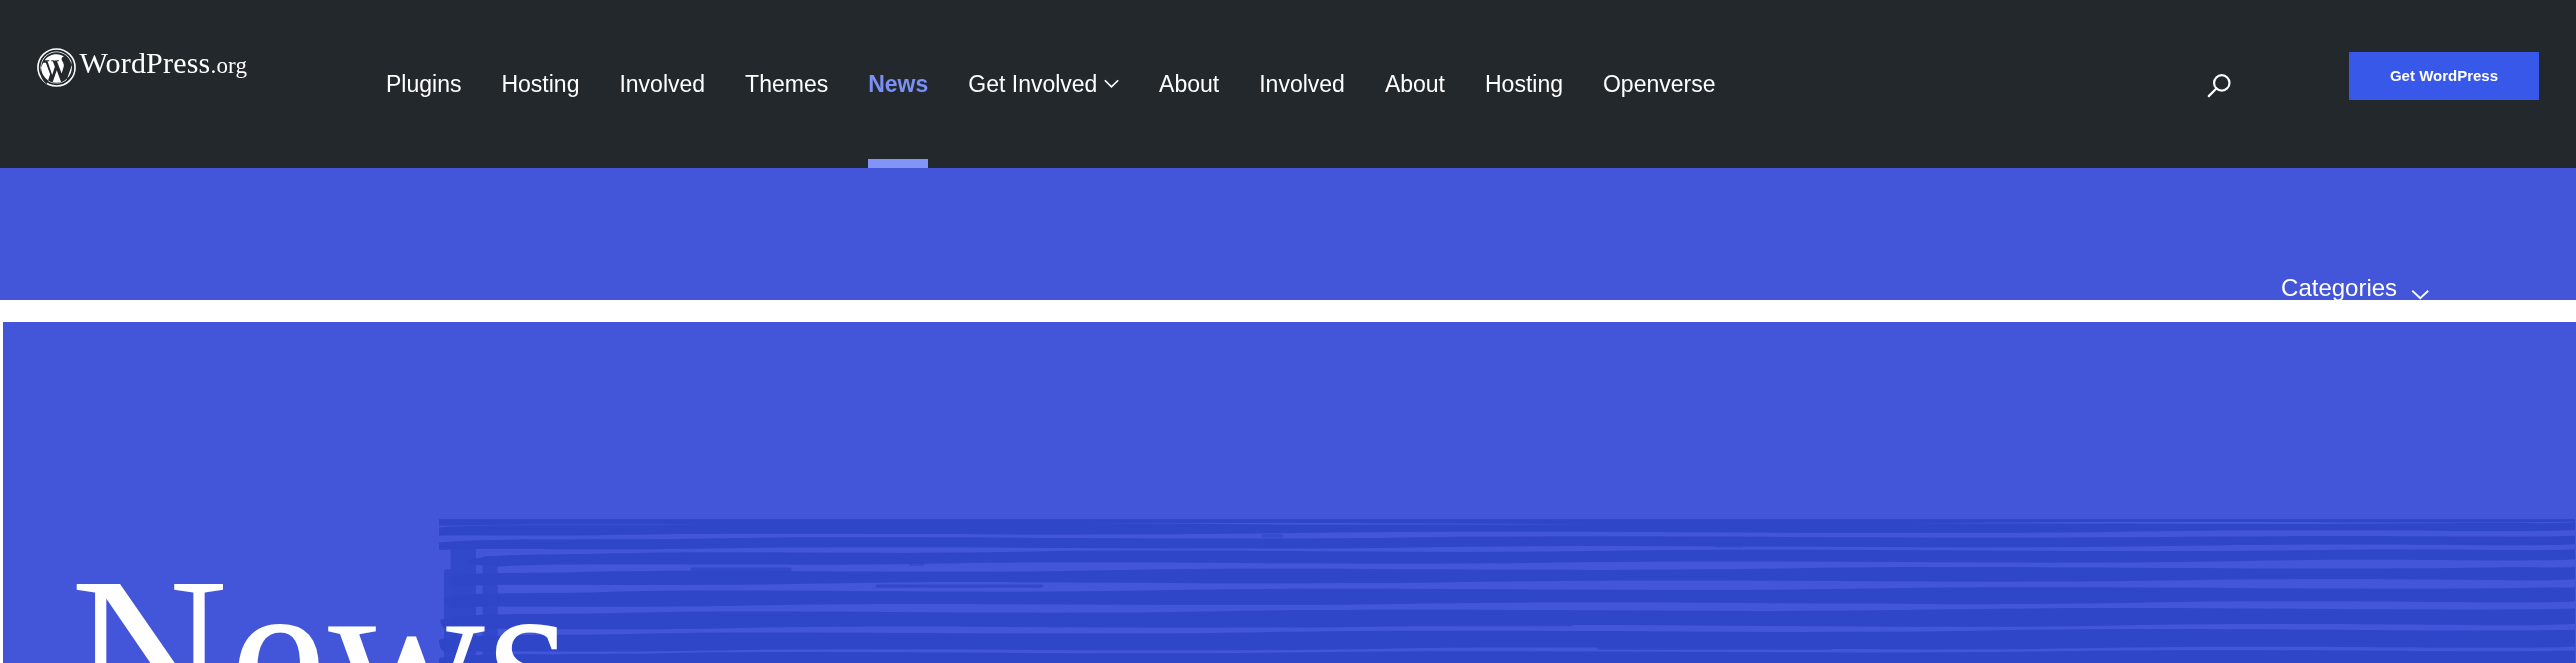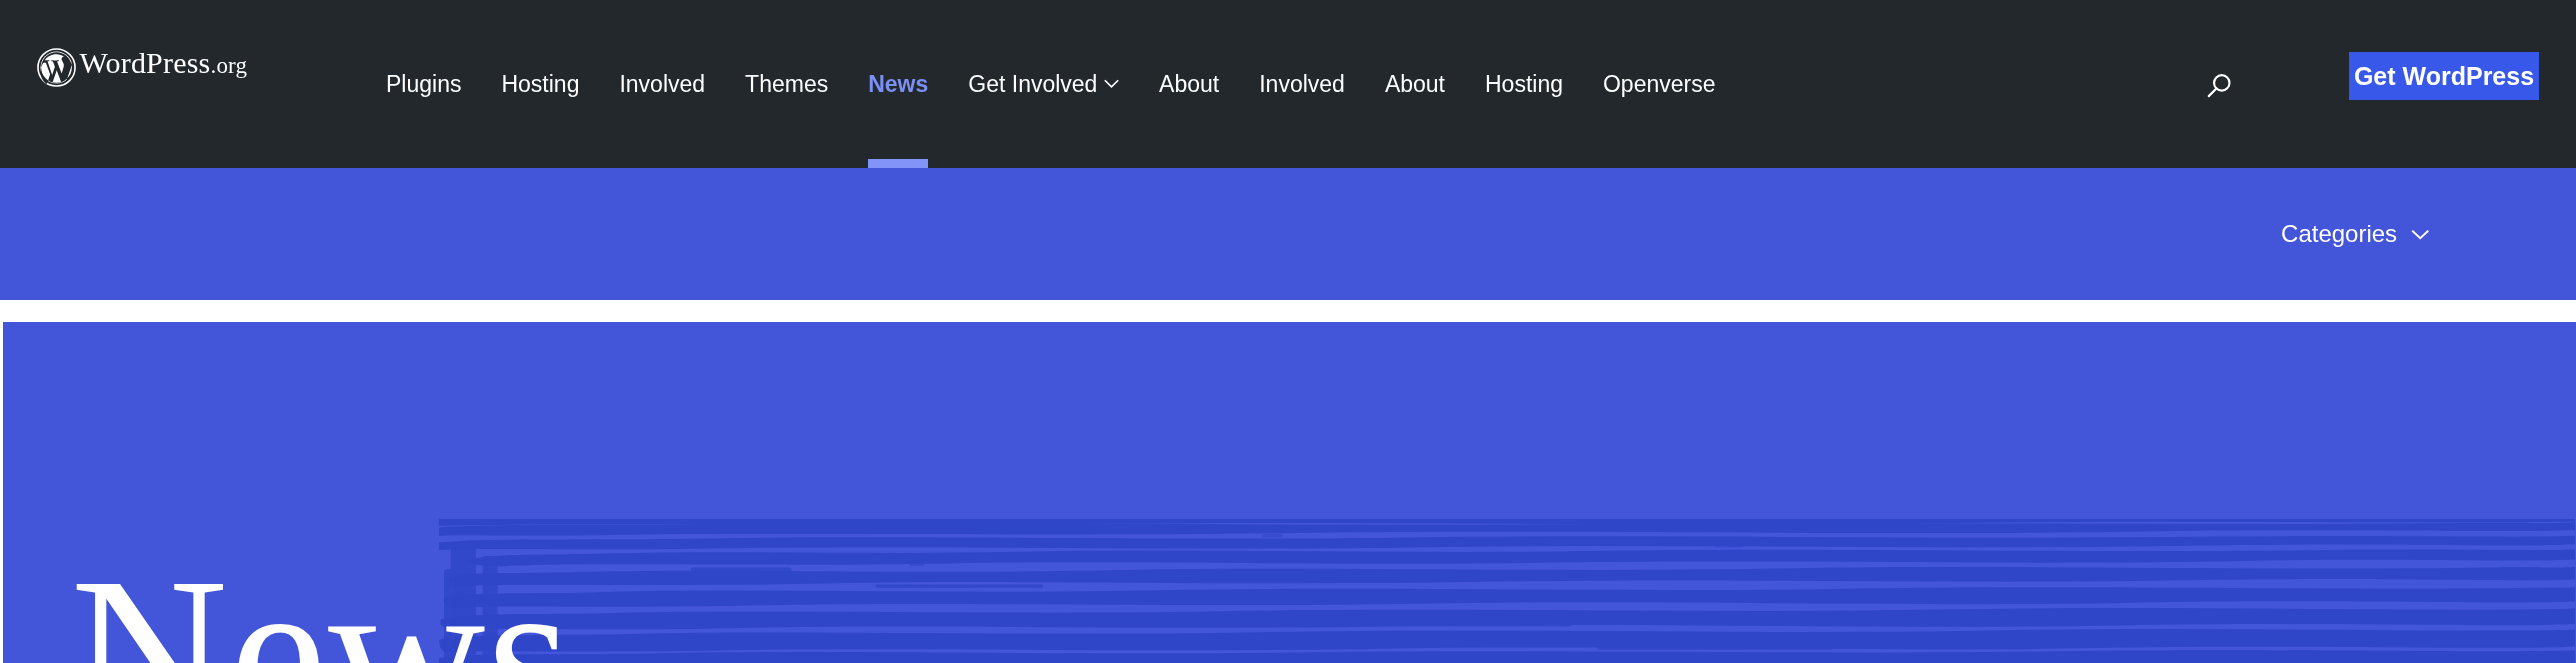--- a/index.html
+++ b/index.html
@@ -83,39 +83,39 @@
   }
   .search-btn svg { width:28.5px; height:28.5px; display:block; }
 
   
   .get-wp {
     position:absolute;
     left:2349px; top:52px;
     width:190px; height:48px;
     background:#3858E9;
     color:#ffffff;
-    font-size:25px;
+    font-size:15px;
     font-weight:bold;
     line-height:48px;
     text-align:center;
     text-decoration:none;
     white-space:nowrap;
   }
 
   
   .cat-band {
     position:relative;
     width:2576px; height:132px;
     background:#4355D8;
   }
   .cat-toggle {
     position:absolute;
     right:147px; top:0;
     height:132px;
-    display:flex; align-items:center; gap:13.4px;
+    display:flex; align-items:flex-end; gap:13.4px;
     background:none; border:none;
     color:#ffffff;
     font-size:24px;
     line-height:1;
     text-decoration:none;
     white-space:nowrap;
     cursor:pointer;
     padding:0;
   }
   .cat-toggle .chev { display:block; width:18.5px; height:11px; }

